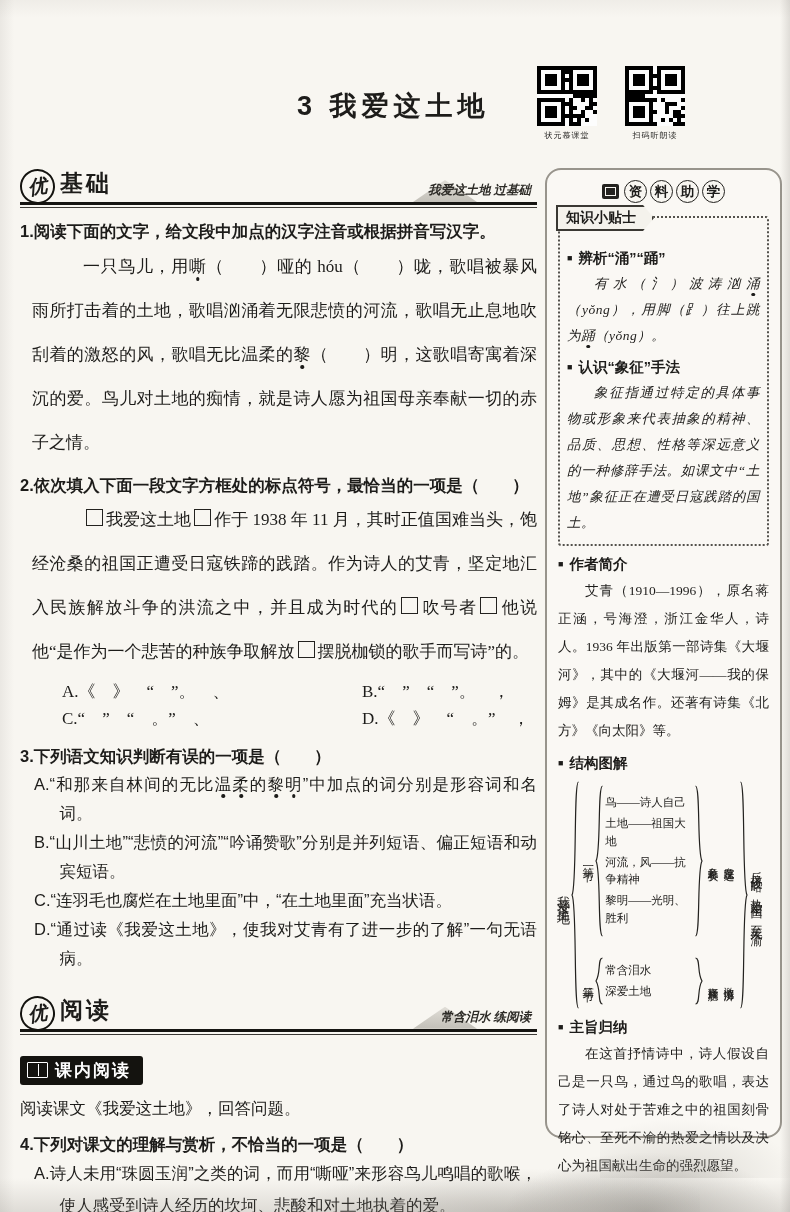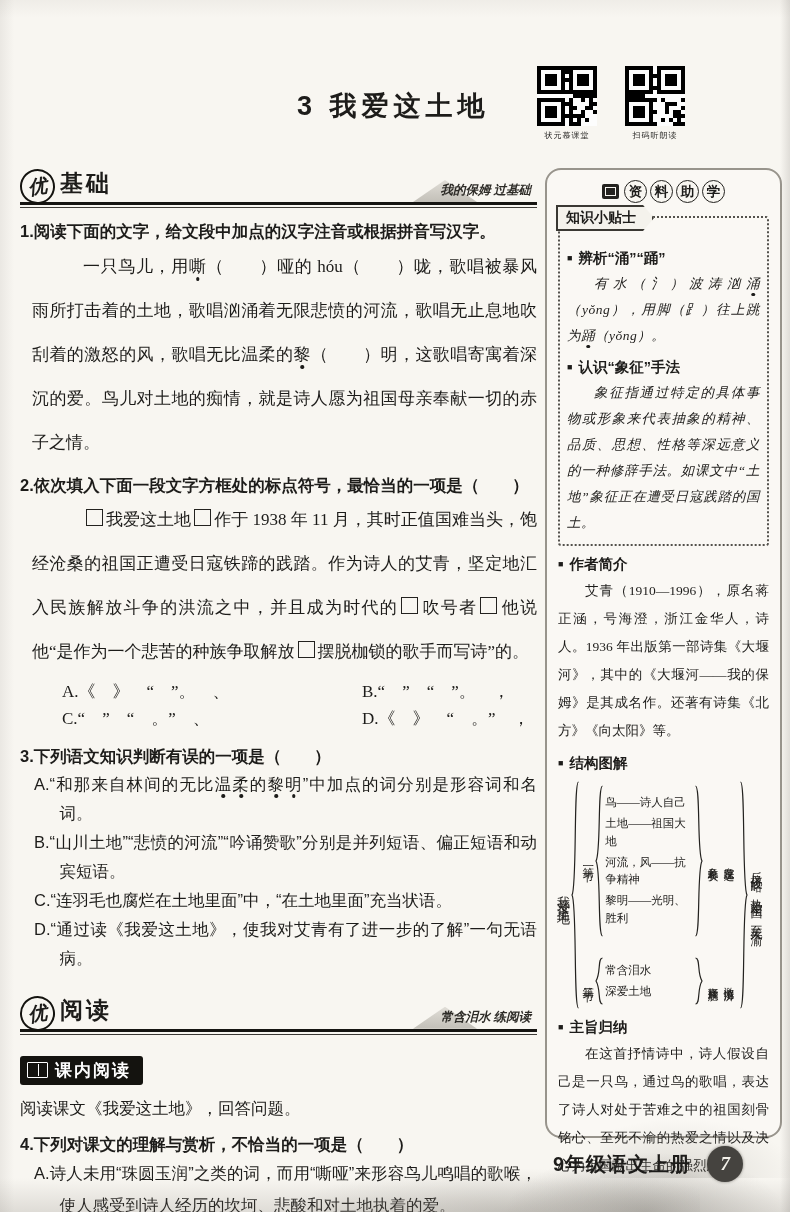--- a/index.html
+++ b/index.html
@@ -373,21 +373,21 @@
       </div>
     <div class="qr-cap hei">扫码听朗读</div>
   </div>
 
   <div class="leftcol">
 
     <div class="sec-head" style="margin-top:106px;">
       <span class="you-logo">优</span>
       <span class="sec-label hei">基础</span>
       <span class="slogan-mtn"></span>
-      <span class="slogan">我的保姆 过基础</span>
+      <span class="slogan">我爱这土地 过基础</span>
     </div>
 
     <div class="stem" style="margin-top:14px;">1.阅读下面的文字，给文段中加点的汉字注音或根据拼音写汉字。</div>
     <div class="passage"><span>一只鸟儿，用</span><span class="dotted">嘶</span><span>（　　）哑的 hóu（　　）咙，歌唱被暴风雨所打击着的土地，歌唱汹涌着无限悲愤的河流，歌唱无止息地吹刮着的激怒的风，歌唱无比温柔的</span><span class="dotted">黎</span><span>（　　）明，这歌唱寄寓着深沉的爱。鸟儿对土地的痴情，就是诗人愿为祖国母亲奉献一切的赤子之情。</span></div>
 
     <div class="stem" style="margin-top:8px;">2.依次填入下面一段文字方框处的标点符号，最恰当的一项是（　　）</div>
     <div class="passage"><span class="sqbox"></span><span>我爱这土地</span><span class="sqbox"></span><span>作于 1938 年 11 月，其时正值国难当头，饱经沧桑的祖国正遭受日寇铁蹄的践踏。作为诗人的艾青，坚定地汇入民族解放斗争的洪流之中，并且成为时代的</span><span class="sqbox"></span><span>吹号者</span><span class="sqbox"></span><span>他说他“是作为一个悲苦的种族争取解放</span><span class="sqbox"></span><span>摆脱枷锁的歌手而写诗”的。</span></div>
     <div class="punct-grid">
       <div>A.《　》　“　”。　、</div>
       <div>B.“　”　“　”。　，</div>
@@ -502,18 +502,14 @@
 
     <div class="brow">
       <span class="btitle">主旨归纳</span>
     </div>
     <div class="sb-body">在这首抒情诗中，诗人假设自己是一只鸟，通过鸟的歌唱，表达了诗人对处于苦难之中的祖国刻骨铭心、至死不渝的热爱之情以及决心为祖国献出生命的强烈愿望。</div>
   </div>
 
   <div class="mtn mtn3"></div>
   <div class="mtn mtn1"></div>
   <div class="mtn mtn2"></div>
-  <div class="footer">
-    <span class="footer-book">9年级语文上册</span>
-    <span class="page-circ">7</span>
-  </div>
 
 </div>
 
 </body></html>

